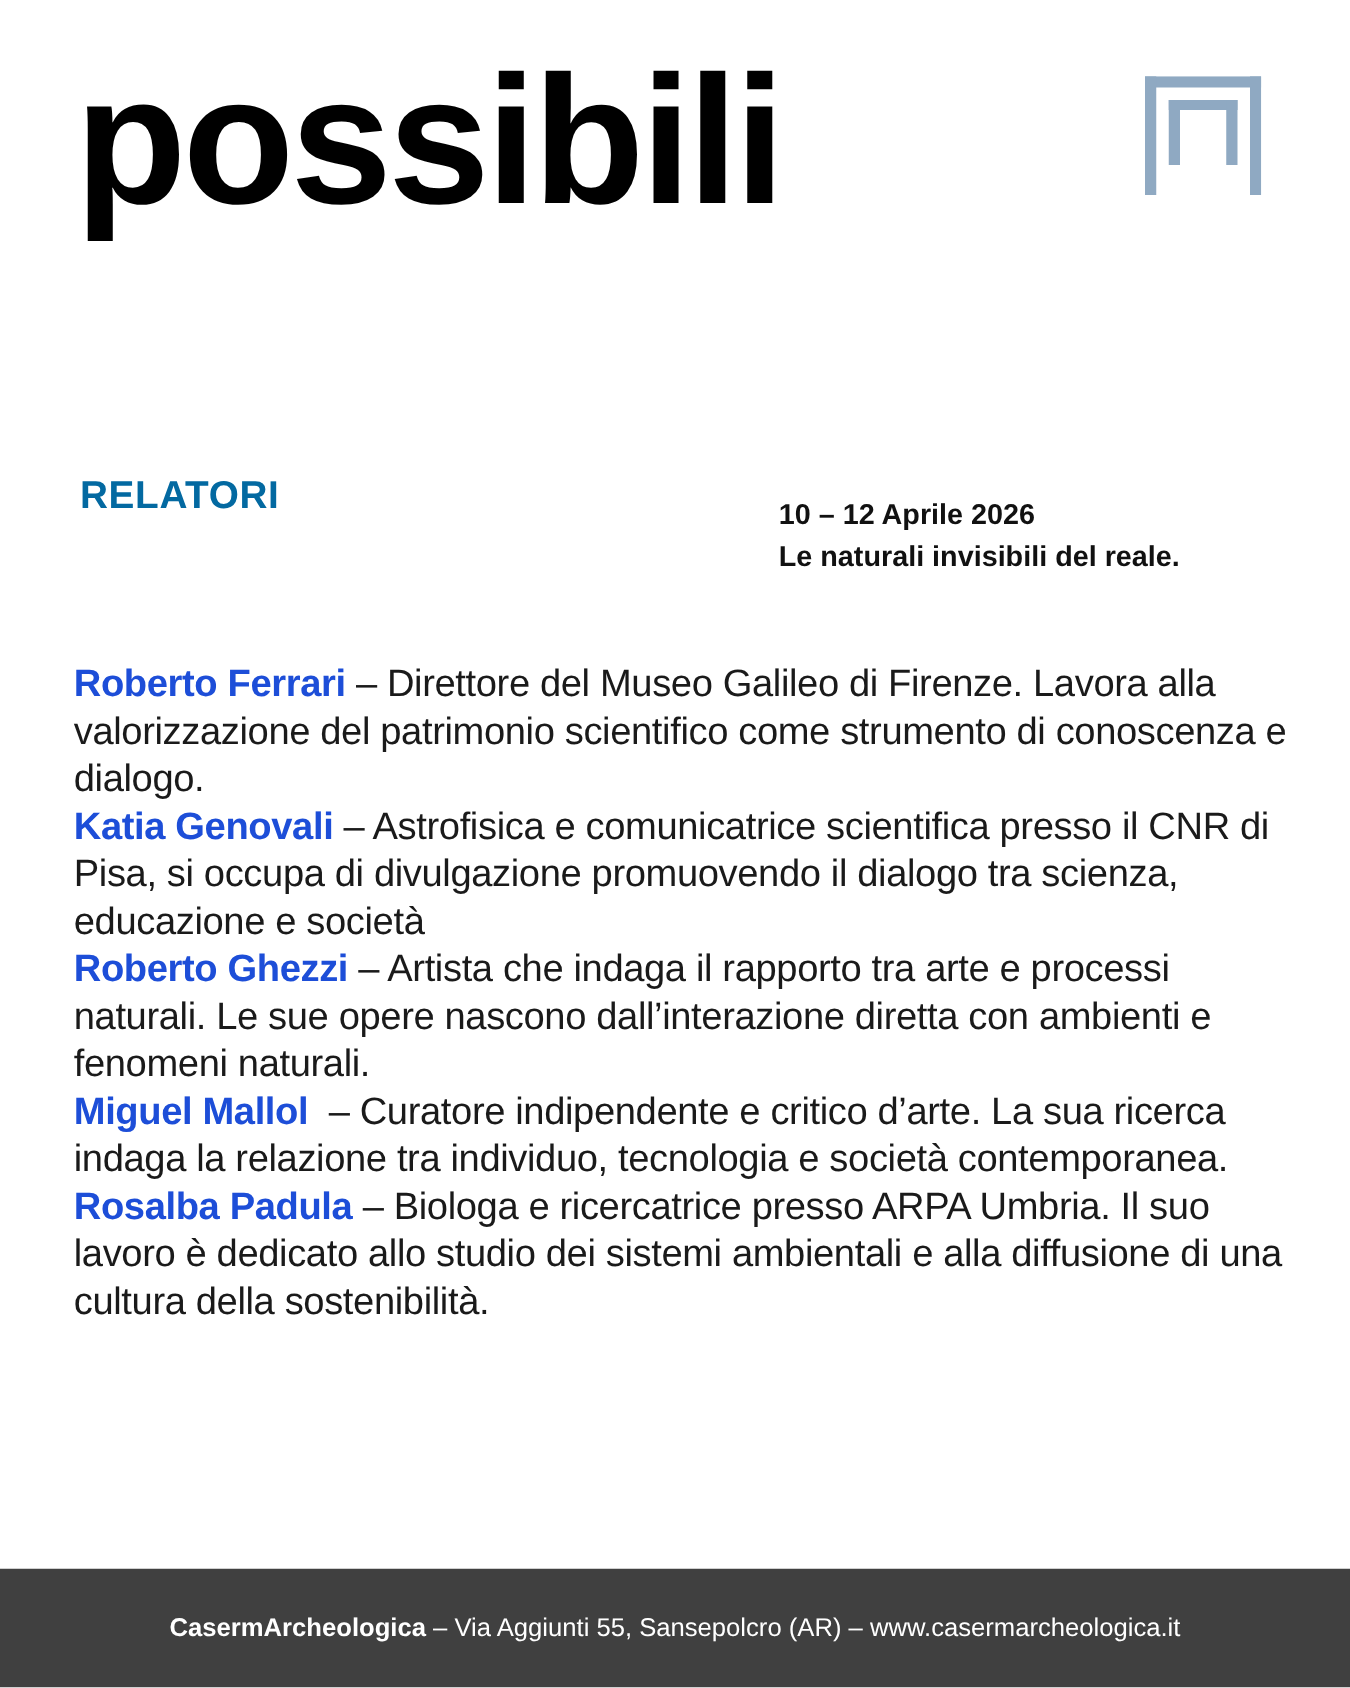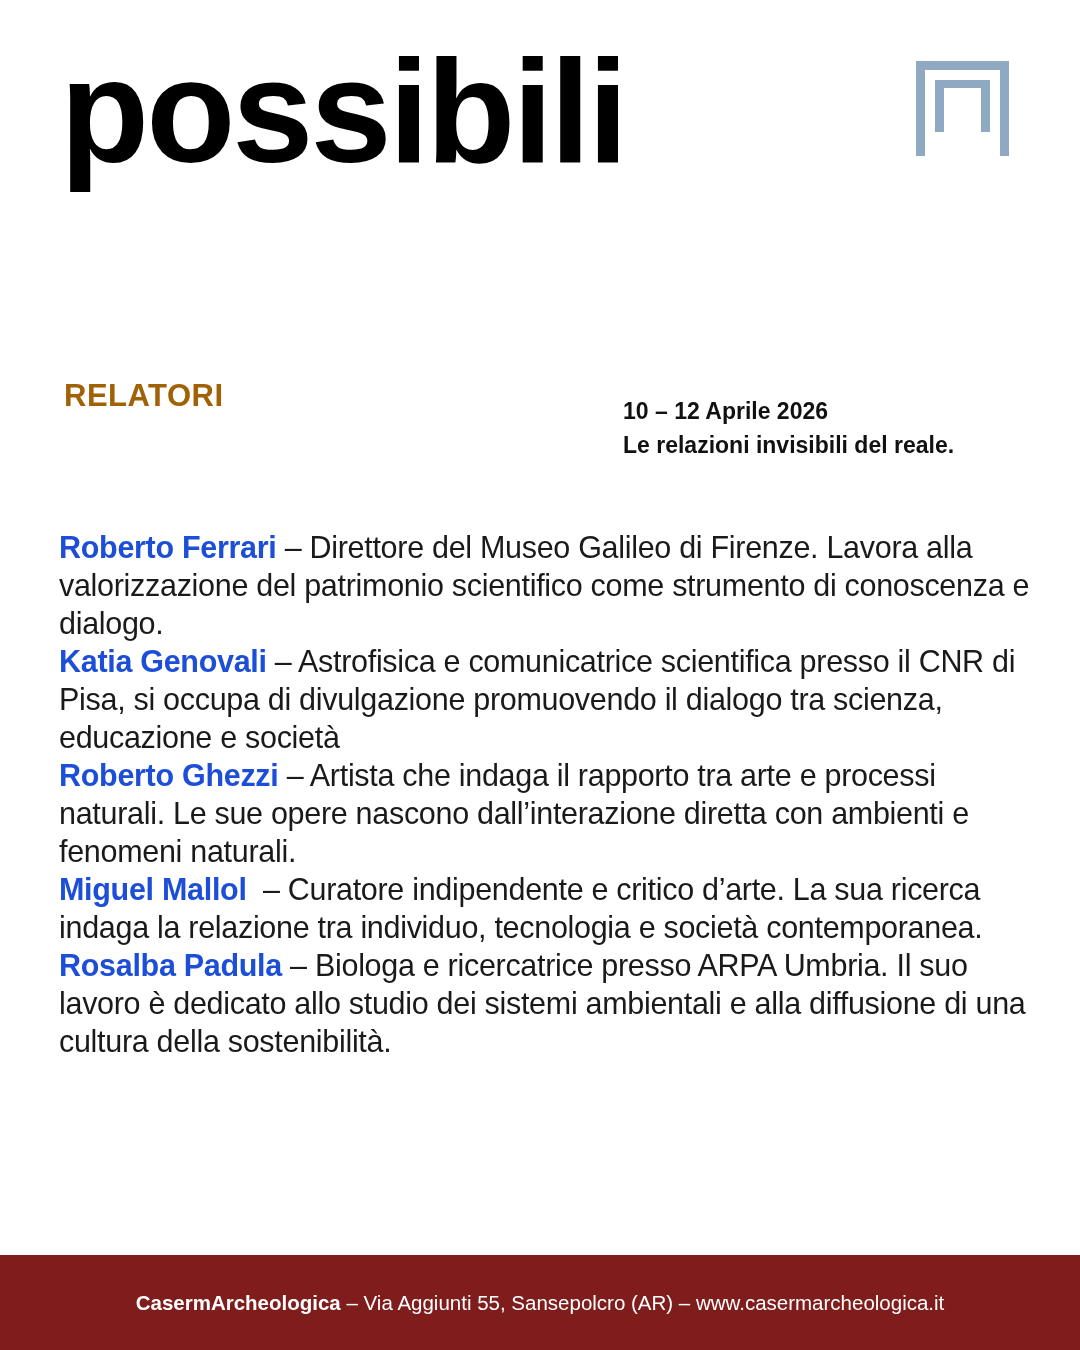--- a/index.html
+++ b/index.html
@@ -12,40 +12,40 @@
       font-weight: 700; font-size: 146px; line-height: 120px;
       letter-spacing: -3px; color: #000000;
     }
     .title span { display: block; }
 
     .logo { position: absolute; left: 916px; top: 61px; width: 93px; height: 95px; }
 
     .section-label {
       position: absolute; left: 64px; top: 378px;
       font-weight: 700; font-size: 31px; letter-spacing: 0.5px;
-      color: #a16207;
+      color: #0369a1;
     }
 
     .event-info {
       position: absolute; left: 623px; top: 377px;
       font-weight: 700; font-size: 23px; line-height: 34px; color: #111111; margin-top: 17px;
     }
     .event-info div { white-space: nowrap; }
 
     .speakers {
       position: absolute; left: 59px; top: 528px; width: 990px;
       font-size: 30.5px; line-height: 38px; color: #1a1a1a;
       letter-spacing: -0.3px;
     }
     .speaker b { font-weight: 700; color: #1d4ed8; }
     .speaker { display: block; }
 
     .footer {
       position: absolute; left: 0; top: 1255px; width: 1080px; height: 95px;
-      background: #7f1d1d;
+      background: #404040;
       display: flex; align-items: center; justify-content: center;
       color: #ffffff; font-size: 20.5px; white-space: nowrap;
     }
     .footer b { font-weight: 700; }
   </style>
 </head>
 <body>
 
 <h1 class="title">
   <span>possibili</span>
@@ -61,21 +61,21 @@
     <rect x="19" y="19" width="55" height="8"></rect>
     <rect x="19" y="19" width="9" height="52"></rect>
     <rect x="65" y="19" width="9" height="52"></rect>
   </g>
 </svg>
 
 <div class="section-label">RELATORI</div>
 
 <div class="event-info">
   <div>10 – 12 Aprile 2026</div>
-  <div>Le relazioni invisibili del reale.</div>
+  <div>Le naturali invisibili del reale.</div>
 </div>
 
 <div class="speakers">
   <p class="speaker"><b>Roberto Ferrari</b><span> – Direttore del Museo Galileo di Firenze. Lavora alla valorizzazione del patrimonio scientifico come strumento di conoscenza e dialogo.</span></p>
   <p class="speaker"><b>Katia Genovali</b><span> – Astrofisica e comunicatrice scientifica presso il CNR di Pisa, si occupa di divulgazione promuovendo il dialogo tra scienza, educazione e società</span></p>
   <p class="speaker"><b>Roberto Ghezzi</b><span> – Artista che indaga il rapporto tra arte e processi naturali. Le sue opere nascono dall’interazione diretta con ambienti e fenomeni naturali.</span></p>
   <p class="speaker"><b>Miguel Mallol</b><span style="white-space:pre-wrap">  – Curatore indipendente e critico d’arte. La sua ricerca indaga la relazione tra individuo, tecnologia e società contemporanea.</span></p>
   <p class="speaker"><b>Rosalba Padula</b><span> – Biologa e ricercatrice presso ARPA Umbria. Il suo lavoro è dedicato allo studio dei sistemi ambientali e alla diffusione di una cultura della sostenibilità.</span></p>
 </div>
 

